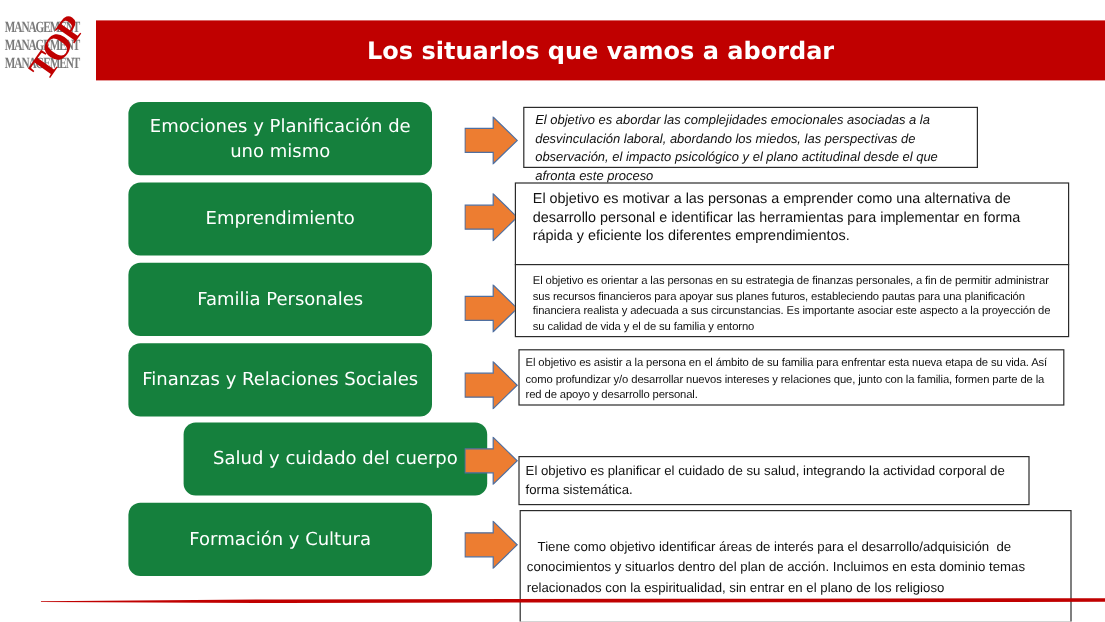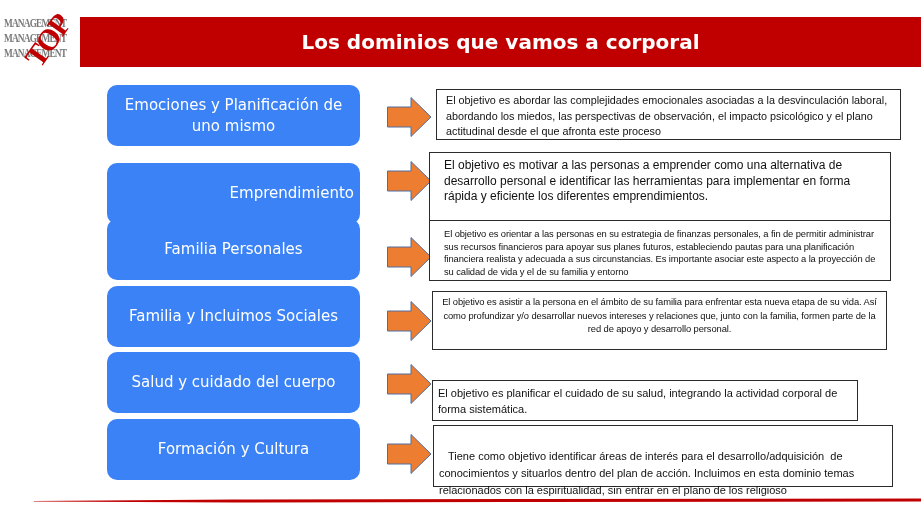--- a/index.html
+++ b/index.html
@@ -6,97 +6,97 @@
   body { width:921px; height:518px; position:relative; background:#ffffff; overflow:hidden;
          font-family:"Liberation Sans", sans-serif; }
   .logo { position:absolute; left:2px; top:12px; width:80px; height:58px; }
   .logo .mg { position:absolute; left:2px; font-family:"Liberation Serif", serif; font-size:13px;
               line-height:14px; color:#7a7a7a; letter-spacing:-1.2px; font-weight:bold; transform:scaleX(0.72); transform-origin:left; }
   .logo .top { position:absolute; left:18px; top:12px; font-family:"Liberation Serif", serif; font-weight:bold;
                font-size:30px; color:#c00000; transform:rotate(-55deg); letter-spacing:-2px; }
   .header { position:absolute; left:80px; top:17px; width:841px; height:50px; background:#c00000;
             display:flex; align-items:center; justify-content:center; }
   .header .title { color:#fff; font-family:"DejaVu Sans", sans-serif; font-weight:bold; font-size:20px; }
-  .domain { position:absolute; left:107px; width:253px; height:61px; background:#3b82f6; border-radius:10px;
+  .domain { position:absolute; left:107px; width:253px; height:61px; background:#15803d; border-radius:10px;
             display:flex; align-items:center; justify-content:center; text-align:center; color:#fff;
             font-family:"DejaVu Sans", sans-serif; font-size:15px; line-height:21px; padding:0 6px; box-sizing:border-box; }
   .arrow { position:absolute; left:387px; width:45px; height:40px; }
   .desc { position:absolute; border:1px solid #2b2b2b; background:#fff; box-sizing:border-box;
           color:#111; font-family:"Liberation Sans", sans-serif; }
   .footline { position:absolute; left:34px; top:498px; width:887px; height:5px; }
 </style>
 </head>
 <body>
 
 <div class="logo">
   <div class="mg" style="top:4px">MANAGEMENT</div>
   <div class="mg" style="top:19px">MANAGEMENT</div>
   <div class="mg" style="top:34px">MANAGEMENT</div>
   <div class="top">TOP</div>
 </div>
 
 <div class="header">
-  <span class="title">Los dominios que vamos a corporal</span>
+  <span class="title">Los situarlos que vamos a abordar</span>
 </div>
 
 <div class="domain" style="top:85px;">
   <span>Emociones y Planificación de uno mismo</span>
 </div>
 <svg class="arrow" style="top:97px;" viewBox="0 0 45 40">
   <polygon points="0.5,10 24,10 24,0.5 44,20 24,39.5 24,30 0.5,30" fill="#ed7d31" stroke="#4f6fa0" stroke-width="1"></polygon>
 </svg>
-<div class="desc" style="left:436px; top:89px; width:465px; height:51px; padding:3px 6px 0 9px; font-size:10.8px; line-height:15.5px;">
+<div class="desc" style="left:436px; top:89px; width:379px; height:51px; padding:3px 6px 0 9px; font-size:10.8px; line-height:15.5px;font-style:italic;">
   <span>El objetivo es abordar  las complejidades emocionales asociadas a la desvinculación laboral, abordando los miedos, las perspectivas de observación, el impacto  psicológico y el plano actitudinal desde el que afronta este proceso</span>
 </div>
 
-<div class="domain" style="top:163px;justify-content:flex-end;">
+<div class="domain" style="top:152px;">
   <span>Emprendimiento</span>
 </div>
 <svg class="arrow" style="top:161px;" viewBox="0 0 45 40">
   <polygon points="0.5,10 24,10 24,0.5 44,20 24,39.5 24,30 0.5,30" fill="#ed7d31" stroke="#4f6fa0" stroke-width="1"></polygon>
 </svg>
 <div class="desc" style="left:429px; top:152px; width:462px; height:69px; padding:5px 8px 0 14px; font-size:12px; line-height:15.5px;">
   <span>El objetivo es motivar a las personas a emprender  como una alternativa de desarrollo personal e identificar las herramientas para implementar en forma rápida y eficiente los diferentes emprendimientos.</span>
 </div>
 
 <div class="domain" style="top:219px;">
   <span>Familia Personales</span>
 </div>
 <svg class="arrow" style="top:237px;" viewBox="0 0 45 40">
   <polygon points="0.5,10 24,10 24,0.5 44,20 24,39.5 24,30 0.5,30" fill="#ed7d31" stroke="#4f6fa0" stroke-width="1"></polygon>
 </svg>
 <div class="desc" style="left:429px; top:220px; width:462px; height:61px; padding:7px 6px 0 14px; font-size:9.4px; line-height:12.6px; letter-spacing:-0.1px;">
   <span>El objetivo es orientar a las personas en su estrategia de finanzas personales, a fin de permitir administrar sus recursos financieros para apoyar sus planes futuros, estableciendo pautas para una planificación financiera realista y adecuada a sus circunstancias. Es importante asociar este aspecto a la proyección de su calidad de vida y el de su familia y entorno</span>
 </div>
 
 <div class="domain" style="top:286px;">
-  <span>Familia y Incluimos Sociales</span>
+  <span>Finanzas y Relaciones Sociales</span>
 </div>
 <svg class="arrow" style="top:301px;" viewBox="0 0 45 40">
   <polygon points="0.5,10 24,10 24,0.5 44,20 24,39.5 24,30 0.5,30" fill="#ed7d31" stroke="#4f6fa0" stroke-width="1"></polygon>
 </svg>
-<div class="desc" style="left:432px; top:291px; width:455px; height:59px; padding:3px 5px 0 5px; font-size:9.4px; line-height:13.6px; letter-spacing:-0.1px;text-align:center;">
+<div class="desc" style="left:432px; top:291px; width:455px; height:47px; padding:3px 5px 0 5px; font-size:9.4px; line-height:13.6px; letter-spacing:-0.1px;">
   <span>El objetivo es asistir a la persona en el ámbito de su familia para enfrentar esta nueva etapa de su vida. Así como profundizar y/o desarrollar nuevos  intereses y relaciones que,  junto con la familia, formen parte de la red de apoyo y desarrollo personal.</span>
 </div>
 
-<div class="domain" style="top:352px;">
+<div class="domain" style="top:352px;margin-left:46px;">
   <span>Salud y cuidado del cuerpo</span>
 </div>
 <svg class="arrow" style="top:364px;" viewBox="0 0 45 40">
   <polygon points="0.5,10 24,10 24,0.5 44,20 24,39.5 24,30 0.5,30" fill="#ed7d31" stroke="#4f6fa0" stroke-width="1"></polygon>
 </svg>
 <div class="desc" style="left:432px; top:360px; width:426px; height:41px; padding:4px 8px 0 5px; font-size:11px; line-height:16px;margin-top:20px;">
   <span>El objetivo es planificar el cuidado de su salud, integrando la actividad corporal de forma sistemática.</span>
 </div>
 
 <div class="domain" style="top:419px;justify-content:center;">
   <span>Formación y Cultura</span>
 </div>
 <svg class="arrow" style="top:434px;" viewBox="0 0 45 40">
   <polygon points="0.5,10 24,10 24,0.5 44,20 24,39.5 24,30 0.5,30" fill="#ed7d31" stroke="#4f6fa0" stroke-width="1"></polygon>
 </svg>
-<div class="desc" style="left:433px; top:425px; width:460px; height:62px; padding:5px 6px 0 5px; font-size:11px; line-height:17px; white-space:pre-wrap;">
+<div class="desc" style="left:433px; top:425px; width:460px; height:94px; padding:5px 6px 0 5px; font-size:11px; line-height:17px; white-space:pre-wrap;">
   <span> Tiene como objetivo identificar áreas de interés para el desarrollo/adquisición  de conocimientos y situarlos dentro del plan de acción. Incluimos en esta dominio temas relacionados con la espiritualidad, sin entrar en el plano de los religioso</span>
 </div>
 
 <svg class="footline" viewBox="0 0 887 5" preserveAspectRatio="none">
   <polygon points="0,3 200,1.5 500,1 887,0.5 887,3.5 500,4 200,4.5 0,3.6" fill="#c00000"></polygon>
 </svg>
 
 </body></html>

